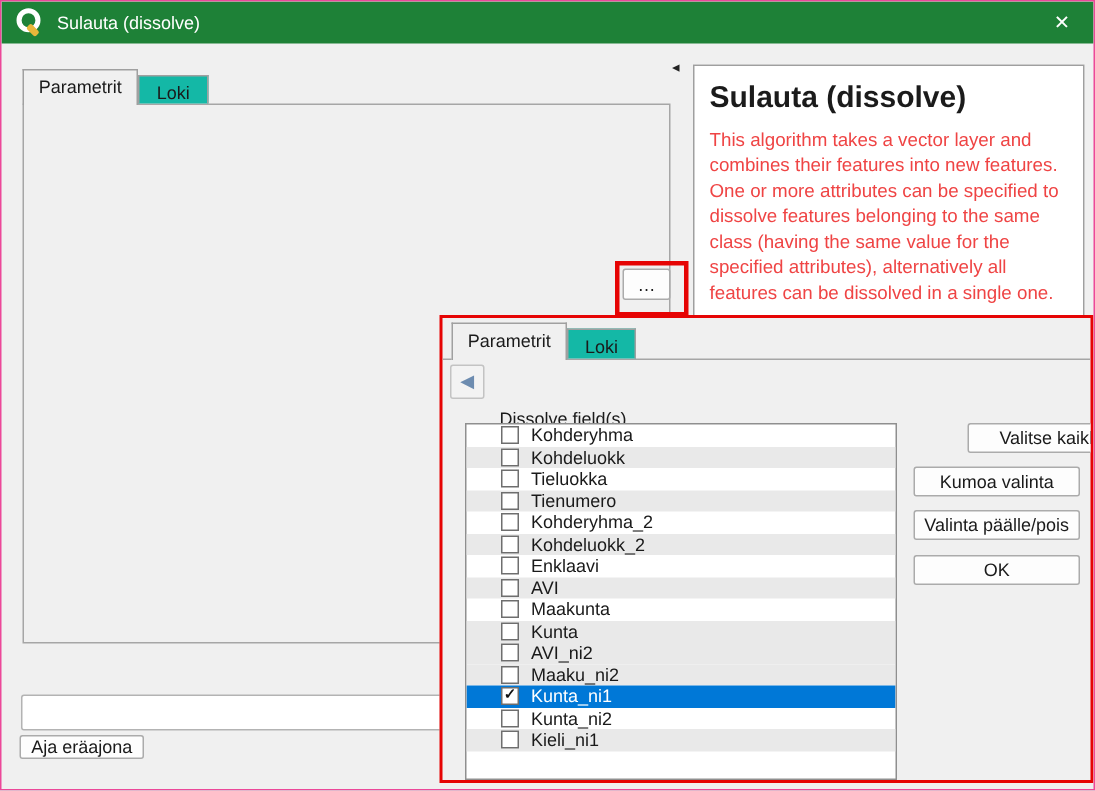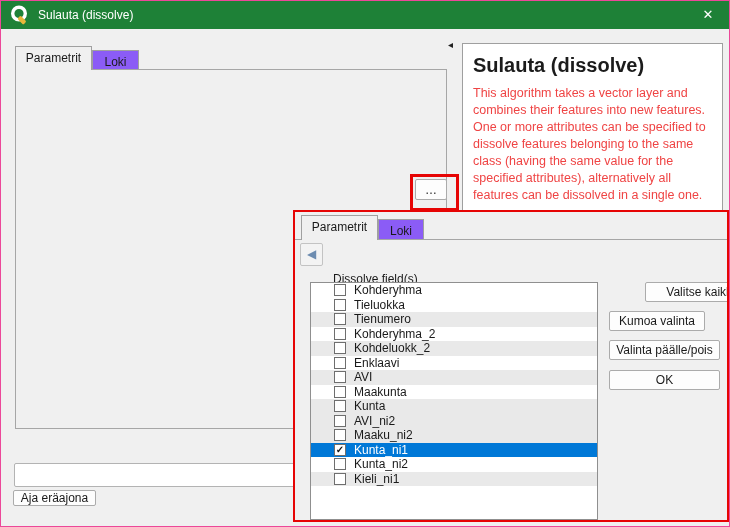--- a/index.html
+++ b/index.html
@@ -8,21 +8,21 @@
        font-family:"Liberation Sans",sans-serif;font-size:12px;color:#1a1a1a;}
   .titlebar{position:absolute;left:0;top:0;right:0;height:28px;background:#1e8137;
             display:flex;align-items:center;color:#fff;}
   .titlebar .logo{margin-left:8px;width:22px;height:22px;}
   .titlebar .ttl{margin-left:7px;font-size:12px;}
   .closebtn{position:absolute;right:8px;top:4px;width:26px;height:20px;color:#fff;
             font-size:13px;text-align:center;line-height:20px;cursor:default;}
   
   .tab{position:absolute;background:#f0f0f0;border:1px solid #a0a0a0;border-bottom:none;
        text-align:center;box-sizing:border-box;z-index:2;padding-top:4px;}
-  .tab.inactive{background:#8b5cf6;}
+  .tab.inactive{background:#14b8a6;}
   .pane{position:absolute;left:14px;top:68px;width:432px;height:360px;
         border:1px solid #a6a6a6;background:#f0f0f0;box-sizing:border-box;z-index:1;}
   .lbl{position:absolute;white-space:nowrap;}
   .field{position:absolute;background:#fff;border:1px solid #7d7d7d;border-radius:2px;
          box-sizing:border-box;display:flex;align-items:center;padding:0 6px;}
   .ph{color:#8b8b8b;}
   .btn{position:absolute;background:#fdfdfd;border:1px solid #ababab;border-radius:2px;
        box-sizing:border-box;display:flex;align-items:center;justify-content:center;
        font-size:12px;cursor:default;}
   .cbx{position:absolute;width:13px;height:13px;background:#fff;border:1px solid #5f5f5f;
@@ -148,20 +148,24 @@
     <div class="backbtn">
       <span>◀</span>
     </div>
     <span class="lbl" style="left:38px;top:20px;margin-top:40px;">Dissolve field(s)</span>
 
     <div class="list">
         <div class="row">
     <span class="rcb"></span>
     <span class="rlb">Kohderyhma</span>
   </div>
+        <div class="row alt">
+    <span class="rcb"></span>
+    <span class="rlb">Kohdeluokk</span>
+  </div>
         <div class="row">
     <span class="rcb"></span>
     <span class="rlb">Tieluokka</span>
   </div>
         <div class="row alt">
     <span class="rcb"></span>
     <span class="rlb">Tienumero</span>
   </div>
         <div class="row">
     <span class="rcb"></span>
@@ -203,18 +207,18 @@
     <span class="rcb"></span>
     <span class="rlb">Kunta_ni2</span>
   </div>
         <div class="row alt">
     <span class="rcb"></span>
     <span class="rlb">Kieli_ni1</span>
   </div>
       </div>
 
     <div class="btn" style="left:314px;top:70px;width:111px;height:20px;margin-left:36px;">Valitse kaikki</div>
-    <div class="btn" style="left:314px;top:99px;width:96px;height:20px;">Kumoa valinta</div>
+    <div class="btn" style="left:314px;top:99px;width:111px;height:20px;">Kumoa valinta</div>
     <div class="btn" style="left:314px;top:128px;width:111px;height:20px;text-align:right;">Valinta päälle/pois</div>
     <div class="btn" style="left:314px;top:158px;width:111px;height:20px;">OK</div>
   </div>
 
 </div>
 
 </body></html>

